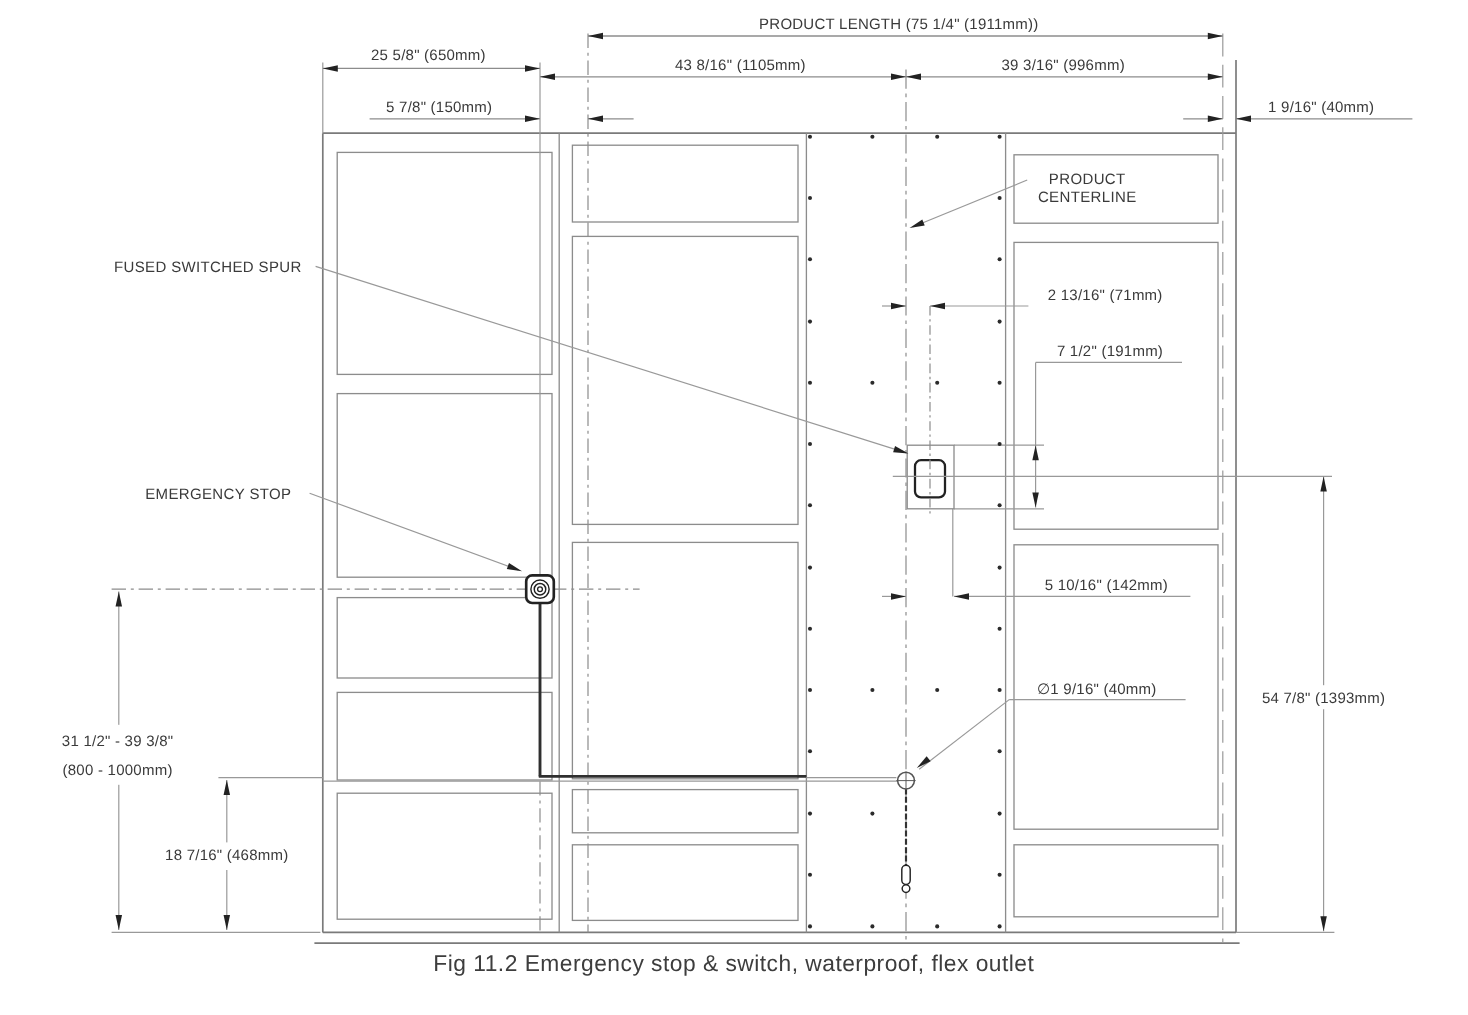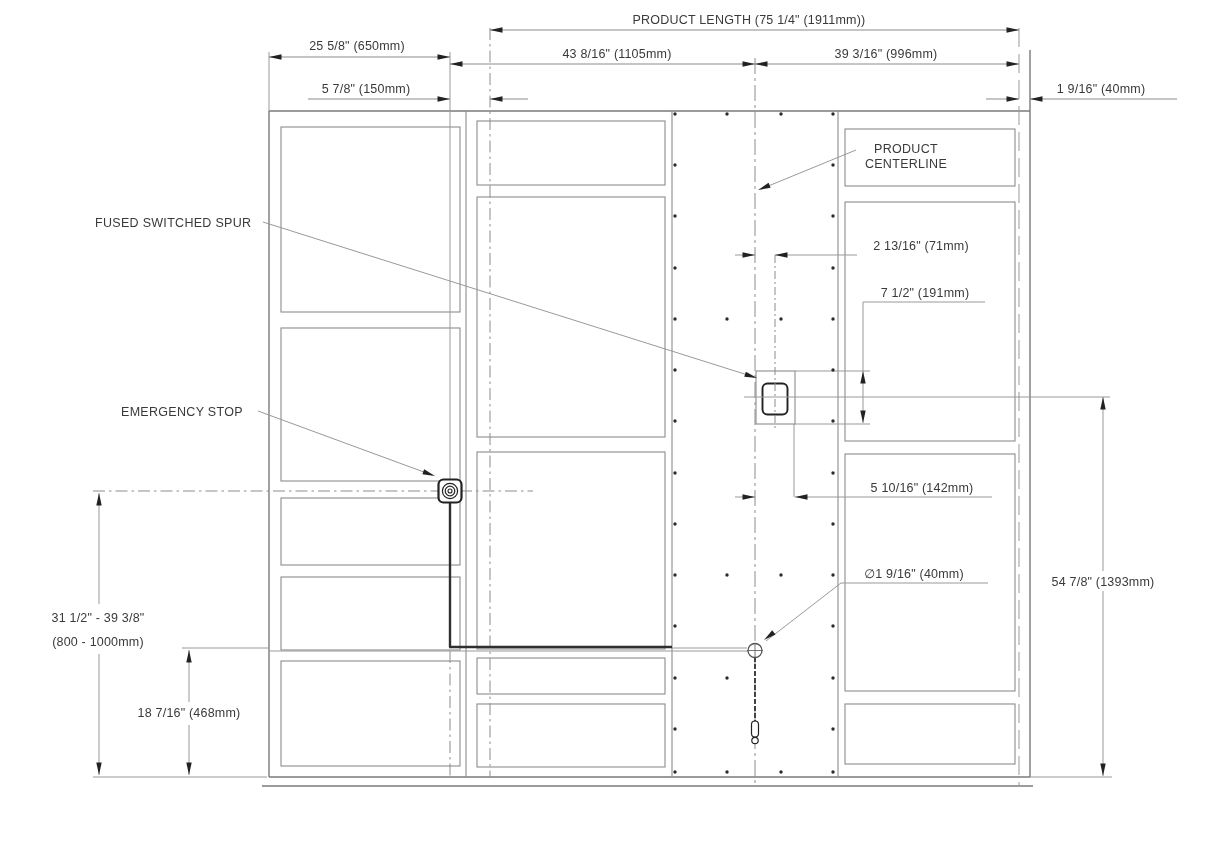--- a/index.html
+++ b/index.html
@@ -214,13 +214,14 @@
     <text class="dim" x="922" y="492" text-anchor="middle">5 10/16" (142mm)</text>
     <text class="dim" x="914" y="578" text-anchor="middle">∅1 9/16" (40mm)</text>
     <text class="dim" x="1103" y="586" text-anchor="middle">54 7/8" (1393mm)</text>
 
     <text class="dim" x="98" y="622" text-anchor="middle">31 1/2" - 39 3/8"</text>
     <text class="dim" x="98" y="646" text-anchor="middle">(800 - 1000mm)</text>
     <text class="dim" x="189" y="717" text-anchor="middle">18 7/16" (468mm)</text>
   </g>
 </svg>
 
+<div id="caption">Fig 11.2 Emergency stop &amp; switch, waterproof, flex outlet</div>
 </div>
 
 </body></html>

